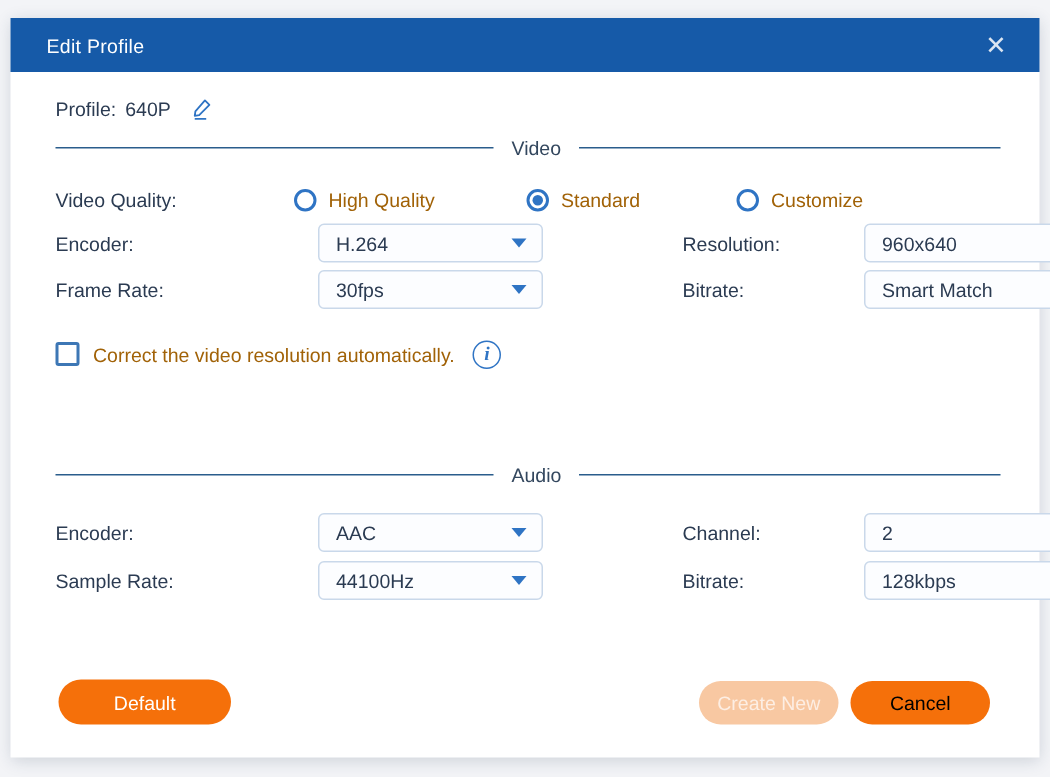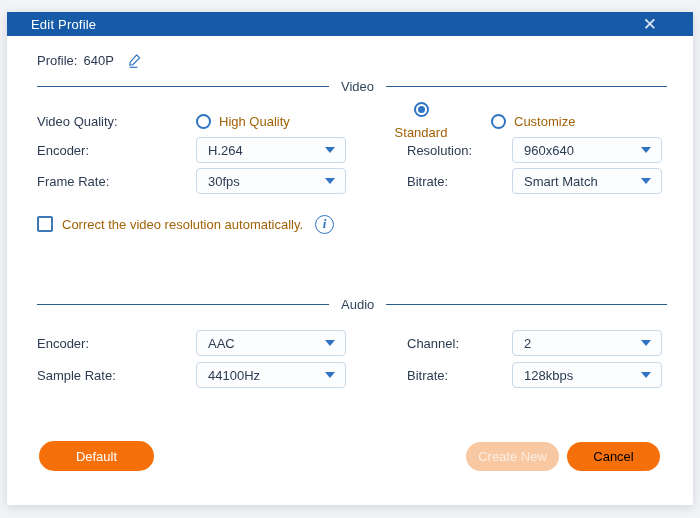--- a/index.html
+++ b/index.html
@@ -13,26 +13,26 @@
 
   .dialog {
     position: absolute;
     left: 7px; top: 12px;
     width: 686px; height: 493px;
     background: #ffffff;
     box-shadow: 0 2px 10px rgba(40,60,90,0.18);
   }
 
   .dialog-header {
-    height: 24px;
+    height: 36px;
     background: #165aa8;
     display: flex;
     align-items: center;
     justify-content: space-between;
-    padding: 0 32px 0 24px;
+    padding: 0 18px 0 24px;
   }
   .dialog-title {
     color: #ffffff;
     font-size: 13px;
     letter-spacing: 0.2px;
   }
   .close-btn {
     color: rgba(255,255,255,0.85);
     font-size: 17px;
     font-weight: 300;
@@ -83,20 +83,21 @@
   }
   .divider.audio { margin-top: 63px; }
 
   
   .field-row {
     display: grid;
     grid-template-columns: 159px 150px 61px 105px 150px;
     align-items: center;
     margin-left: 6px;
     height: 26px;
+    gap: 16px;
   }
   .row-label { font-size: 13px; color: #2b3b52; }
 
   .dropdown {
     height: 26px;
     border: 1px solid #c9d8ea;
     border-radius: 4px;
     background: #fcfdff;
     display: flex;
     align-items: center;
@@ -121,21 +122,21 @@
     margin-left: 6px;
   }
   .quality-row .row-label { width: 159px; flex: 0 0 159px; }
   .radio-option {
     display: flex;
     align-items: center;
     gap: 8px;
     cursor: pointer;
   }
   .radio-option.opt-0 { width: 155px; }
-  .radio-option.opt-1 { width: 140px; flex-direction: column; }
+  .radio-option.opt-1 { width: 140px; }
   .radio-circle {
     width: 15px; height: 15px;
     border: 2px solid #2f74c4;
     border-radius: 50%;
     background: #ffffff;
     position: relative;
     flex: 0 0 15px;
   }
   .radio-circle.selected::after {
     content: '';

